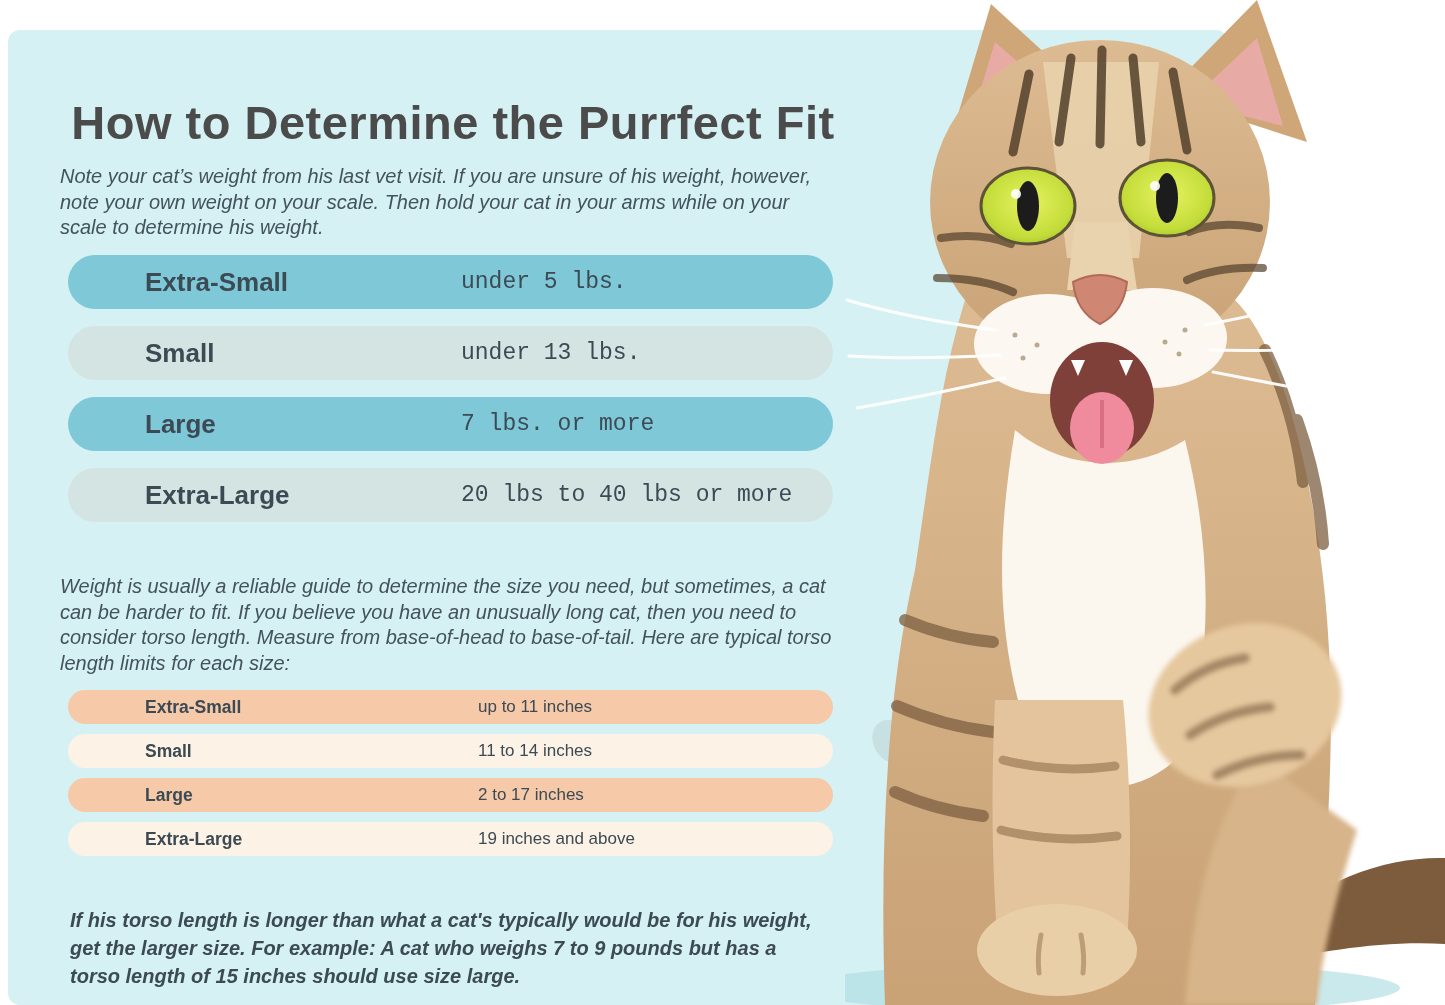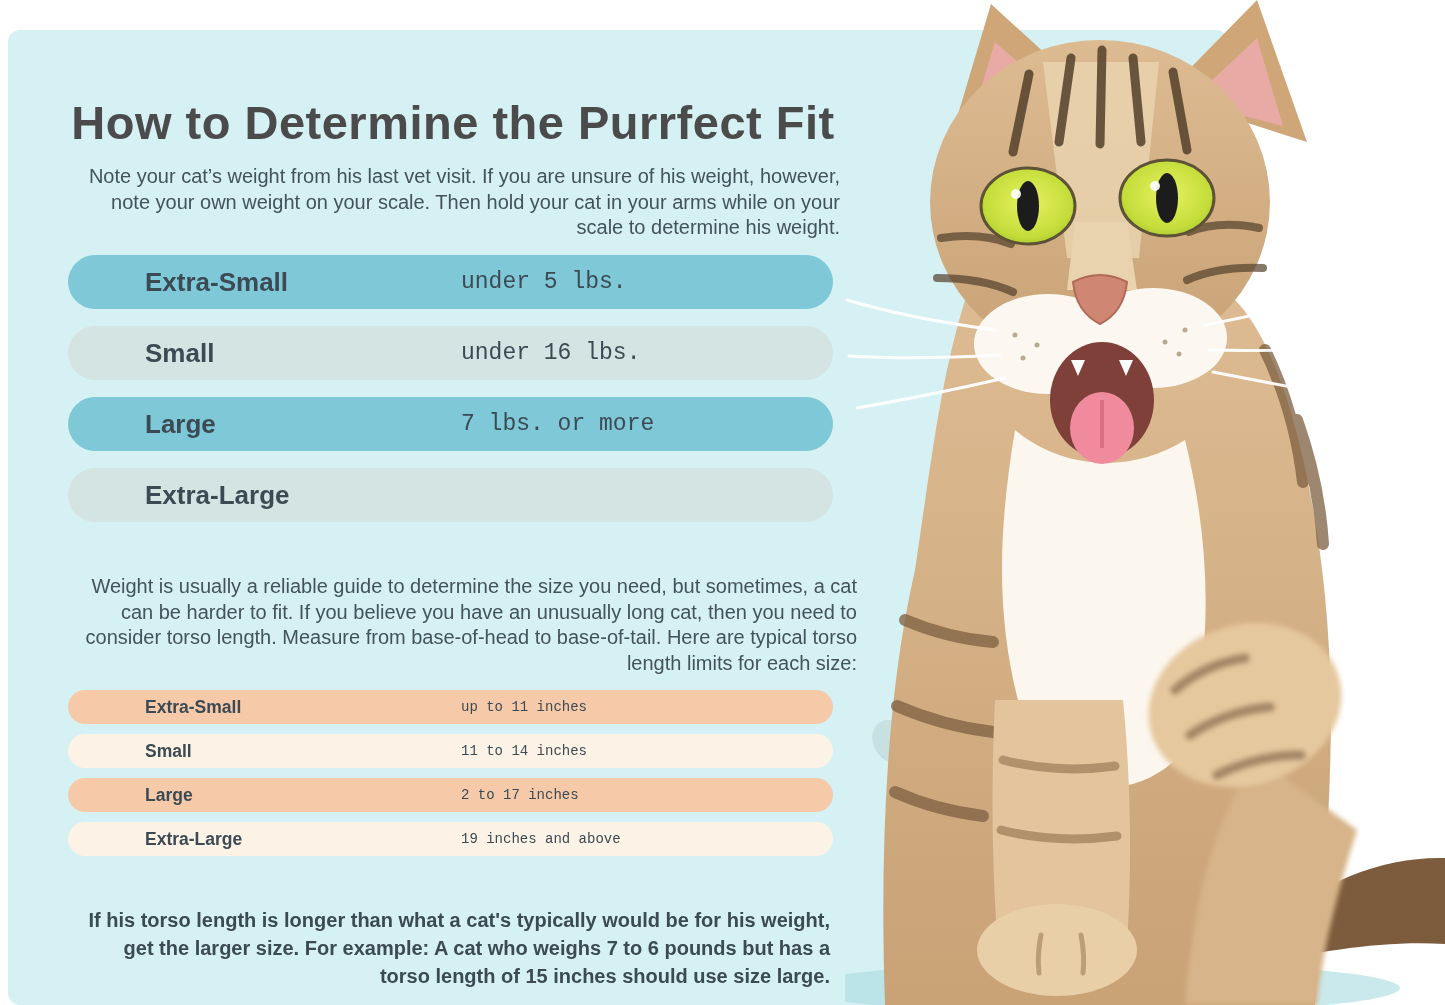--- a/index.html
+++ b/index.html
@@ -16,26 +16,27 @@
   .decor-svg{position:absolute;left:0;top:0;pointer-events:none;}
 
   .title{
     position:absolute;top:34px;left:30px;width:830px;
     text-align:center;
     font-size:47px;font-weight:bold;letter-spacing:.5px;
     color:var(--title_color,#4b4b4b);
   }
   .para{
     position:absolute;left:52px;width:780px;
-    text-align:right;
+    text-align:left;
     font-size:20px;line-height:1.28;
     color:var(--text_color,#43525c);
+    font-style:italic;
   }
   .para.intro{top:114px;}
-  .para.torso{top:524px;margin-left:17px;}
+  .para.torso{top:524px;}
   .para.footer{
     top:856px;left:62px;width:760px;
     font-weight:bold;font-size:20px;line-height:1.4;
     color:var(--label_color,#3c4a54);
   }
 
   .wtable{position:absolute;left:60px;top:225px;width:765px;}
   .w-row{
     position:relative;height:54px;margin-bottom:17px;border-radius:28px;
     background:var(--teal_alt,#d3e4e3);
@@ -54,22 +55,22 @@
   .t-row{
     position:relative;height:34px;margin-bottom:10px;border-radius:17px;
     background:var(--cream,#fdf2e6);
   }
   .t-row.hl{background:var(--peach,#f6c9a9);}
   .t-size{
     position:absolute;left:77px;top:50%;transform:translateY(-50%);
     font-size:17.5px;font-weight:bold;color:var(--label_color,#3c4a54);
   }
   .t-val{
-    position:absolute;left:393px;top:50%;transform:translateY(-50%);
-    font-size:14px;color:var(--label_color,#3c4a54);font-family:Liberation Mono, monospace;
+    position:absolute;left:410px;top:50%;transform:translateY(-50%);
+    font-size:17px;color:var(--label_color,#3c4a54);
   }
 
   .cat{position:absolute;left:845px;top:0;width:600px;height:1005px;}
 </style>
 </head>
 <body>
 
 <div class="page">
 
   <div class="card">
@@ -93,28 +94,29 @@
 
     <p class="para intro">Note your cat’s weight from his last vet visit. If you are unsure of his weight, however, note your own weight on your scale. Then hold your cat in your arms while on your scale to determine his weight.</p>
 
     <div class="wtable">
       <div class="w-row hl">
         <span class="w-size">Extra-Small</span>
         <span class="w-val">under 5 lbs.</span>
       </div>
       <div class="w-row">
         <span class="w-size">Small</span>
-        <span class="w-val">under 16 lbs.</span>
+        <span class="w-val">under 13 lbs.</span>
       </div>
       <div class="w-row hl">
         <span class="w-size">Large</span>
         <span class="w-val">7 lbs. or more</span>
       </div>
       <div class="w-row">
         <span class="w-size">Extra-Large</span>
+        <span class="w-val">20 lbs to 40 lbs or more</span>
       </div>
     </div>
 
     <p class="para torso">Weight is usually a reliable guide to determine the size you need, but sometimes, a cat can be harder to fit. If you believe you have an unusually long cat, then you need to consider torso length. Measure from base-of-head to base-of-tail. Here are typical torso length limits for each size:</p>
 
     <div class="ttable">
       <div class="t-row hl">
         <span class="t-size">Extra-Small</span>
         <span class="t-val">up to 11 inches</span>
       </div>
@@ -125,21 +127,21 @@
       <div class="t-row hl">
         <span class="t-size">Large</span>
         <span class="t-val">2 to 17 inches</span>
       </div>
       <div class="t-row">
         <span class="t-size">Extra-Large</span>
         <span class="t-val">19 inches and above</span>
       </div>
     </div>
 
-    <p class="para footer">If his torso length is longer than what a cat's typically would be for his weight, get the larger size. For example: A cat who weighs 7 to 6 pounds but has a torso length of 15 inches should use size large.</p>
+    <p class="para footer">If his torso length is longer than what a cat's typically would be for his weight, get the larger size. For example: A cat who weighs 7 to 9 pounds but has a torso length of 15 inches should use size large.</p>
   </div>
 
   <svg class="cat" viewBox="0 0 600 1005">
     <defs>
       <linearGradient id="furGrad" x1="0" y1="0" x2="0" y2="1">
         <stop offset="0" stop-color="#ddbb92"></stop>
         <stop offset="1" stop-color="#c9a276"></stop>
       </linearGradient>
       <radialGradient id="eyeGrad" cx="0.5" cy="0.45" r="0.65">
         <stop offset="0" stop-color="#e6f261"></stop>

